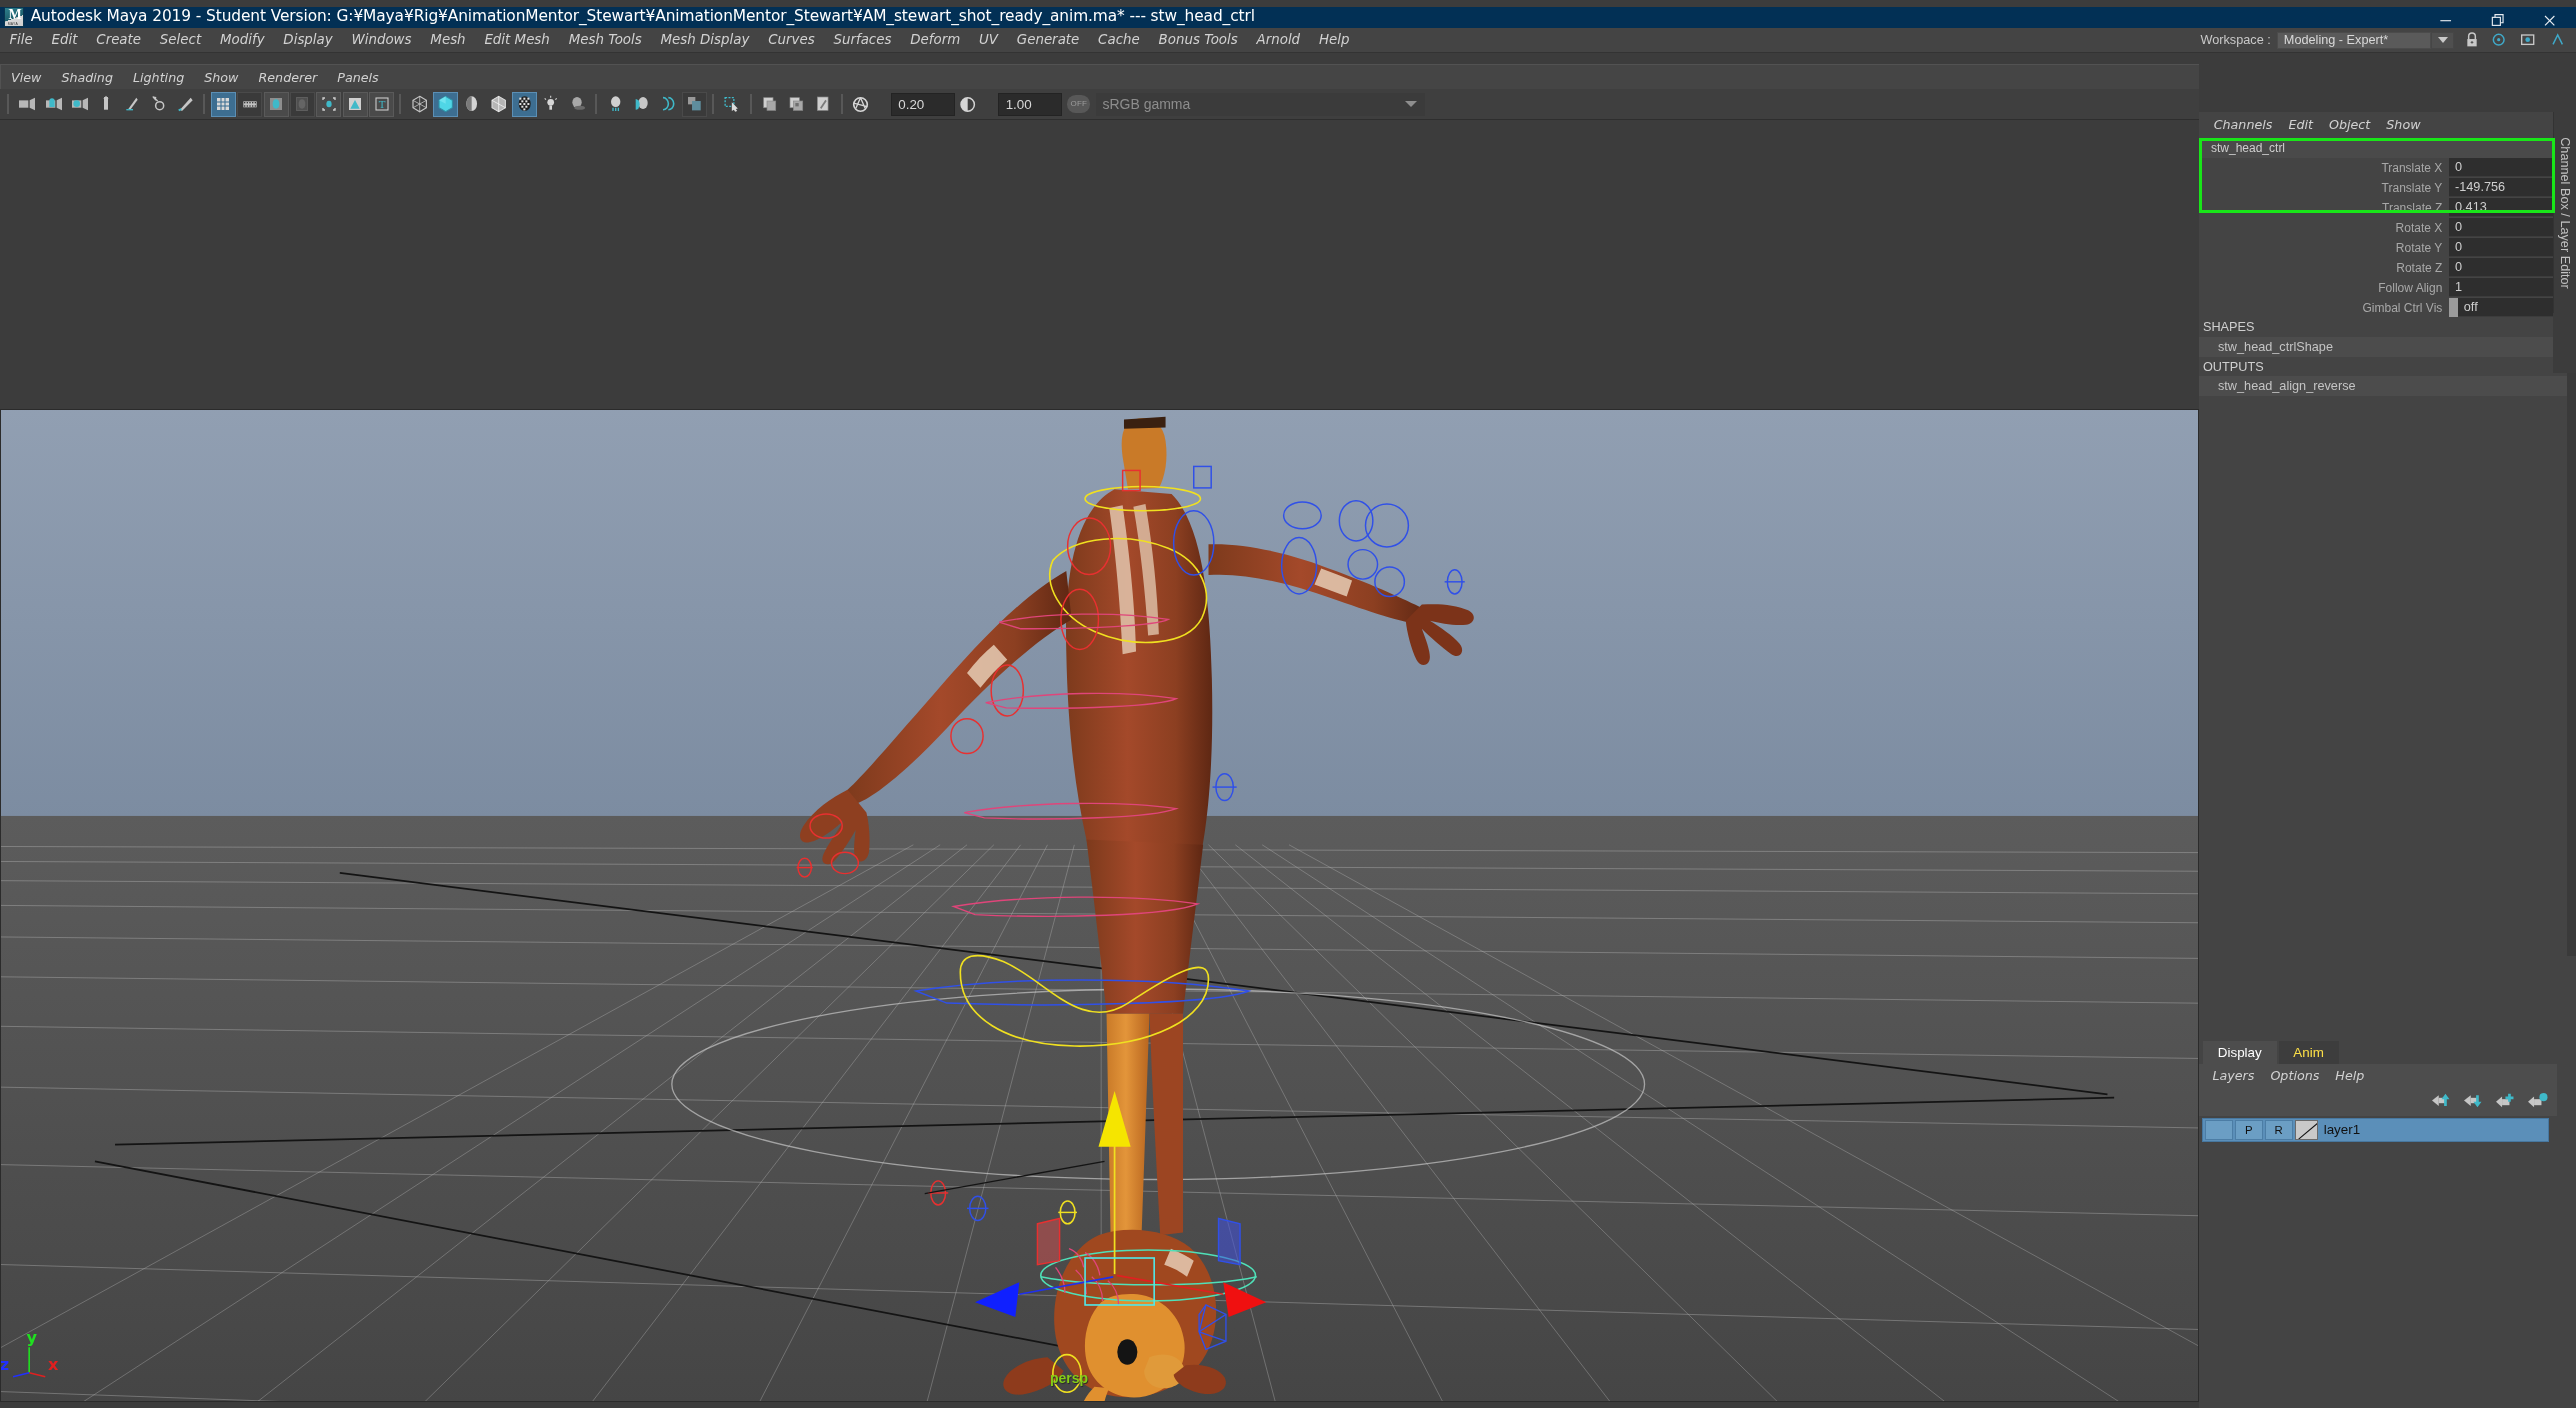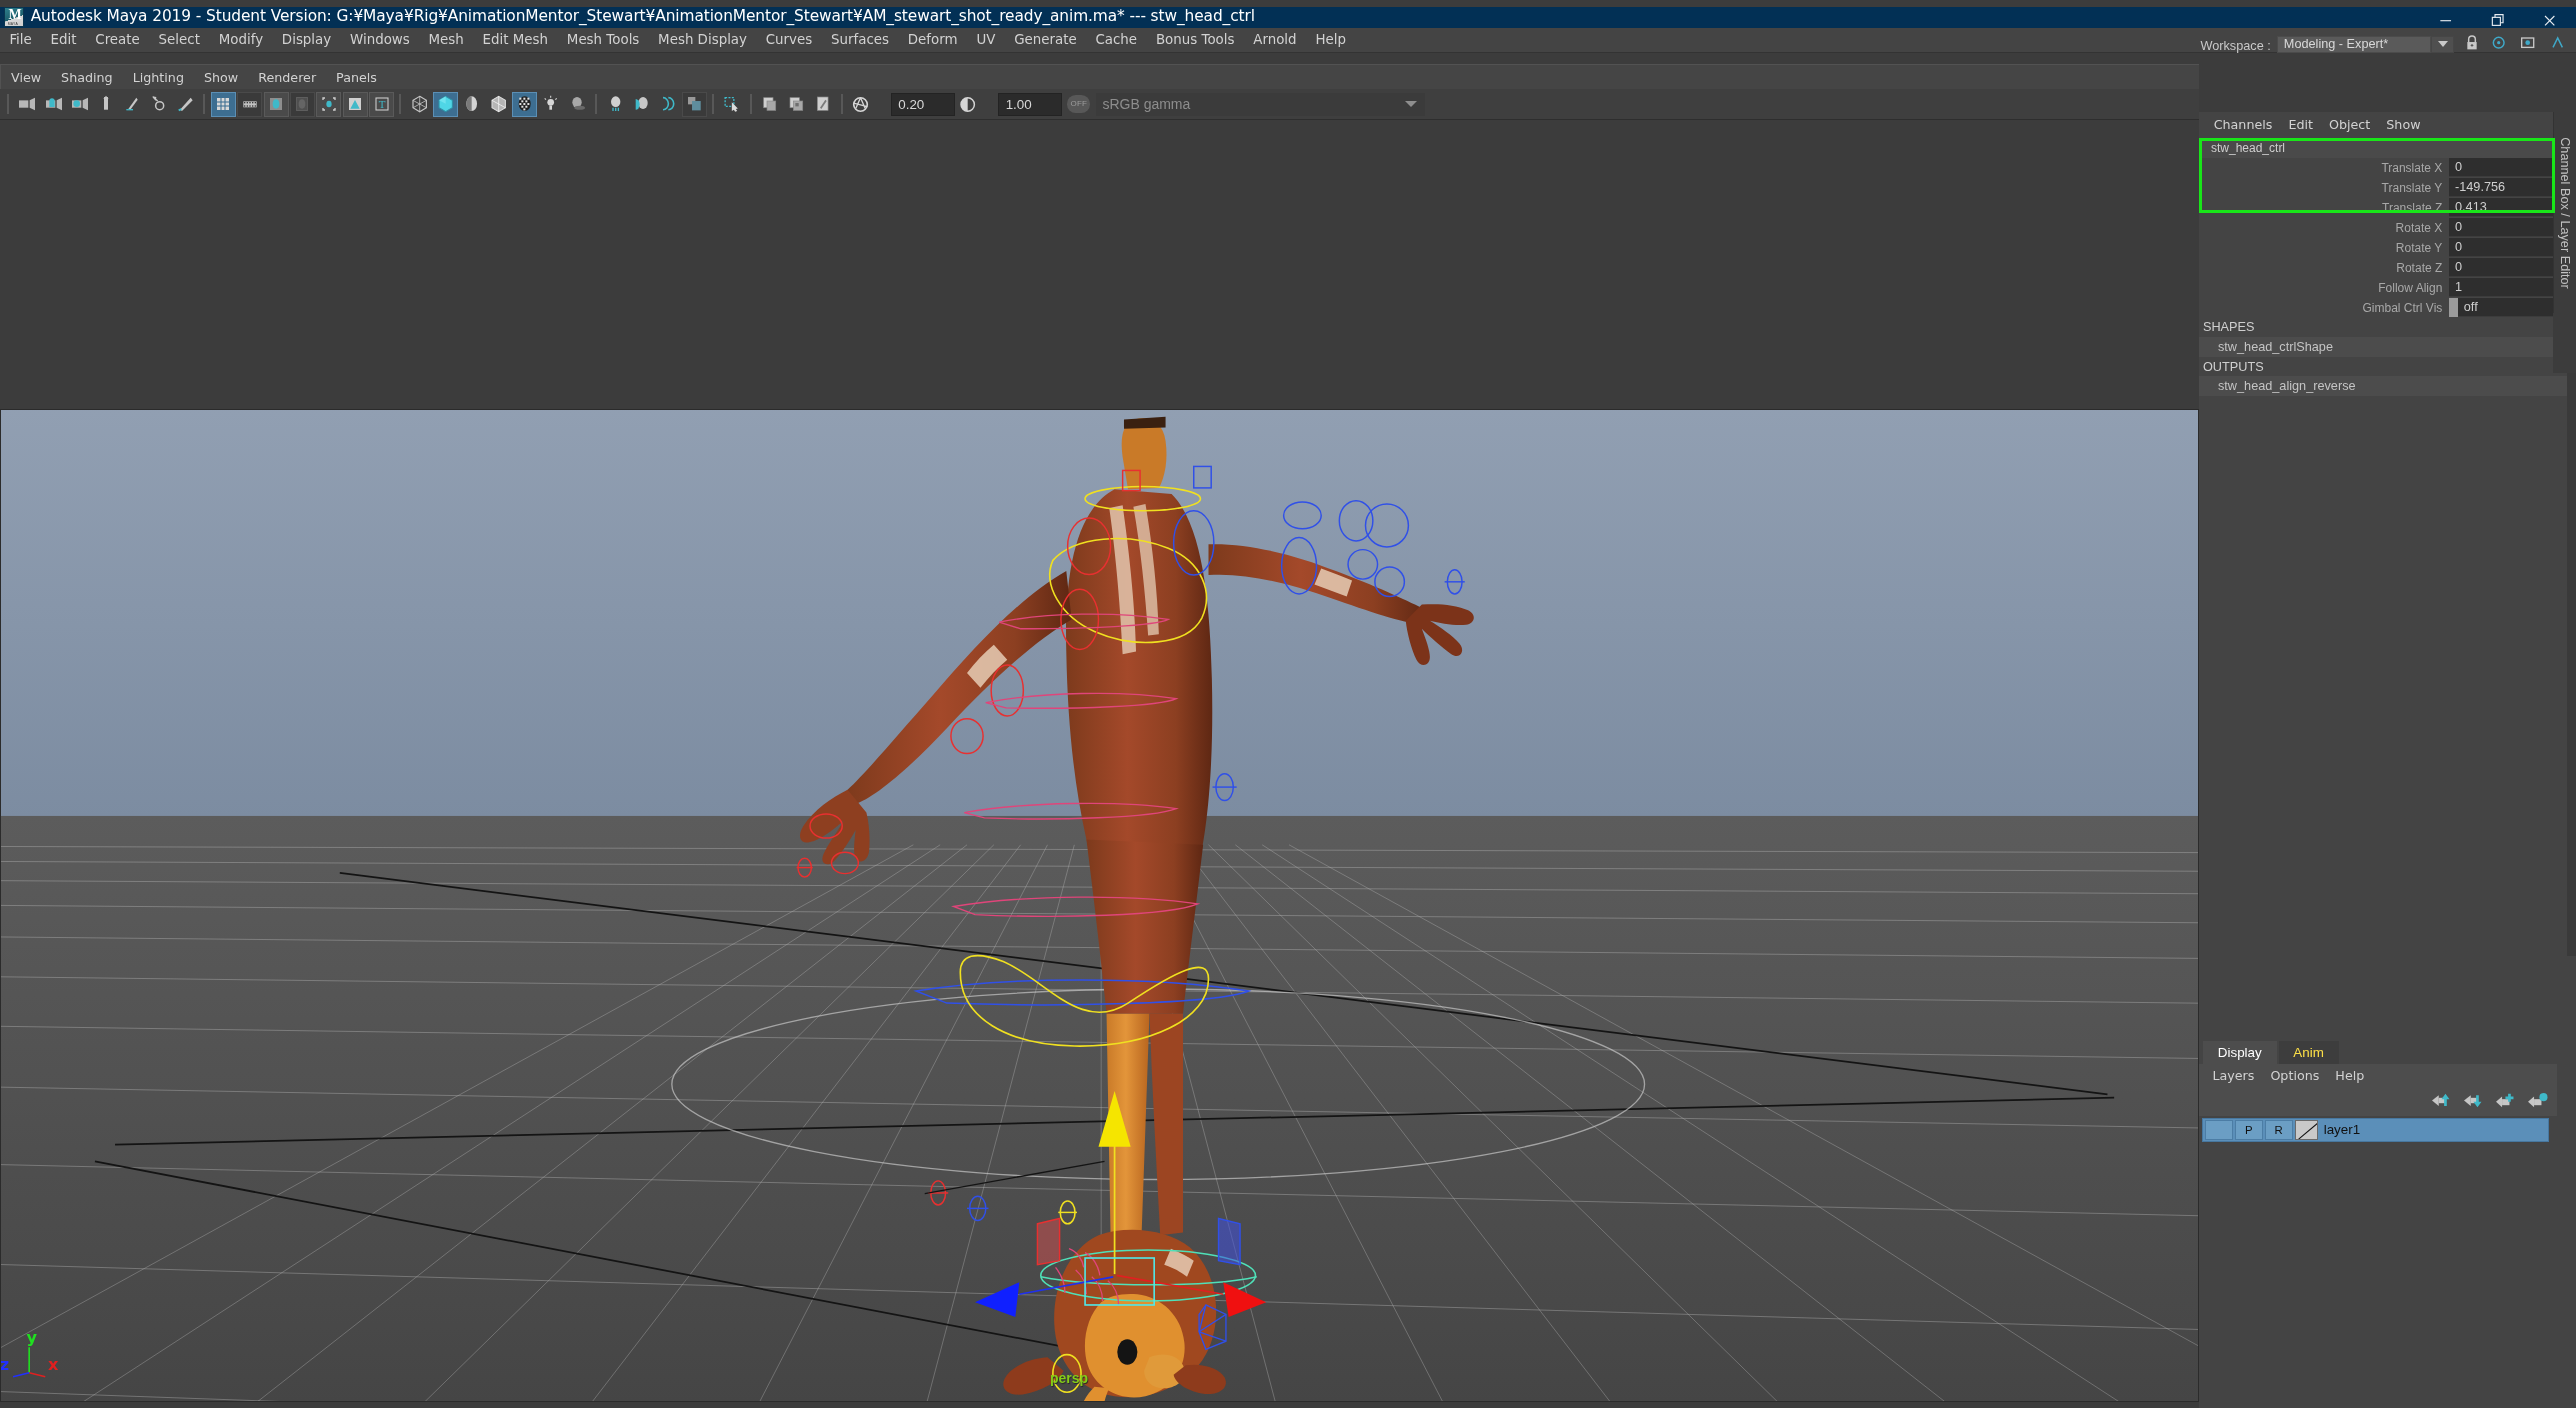--- a/index.html
+++ b/index.html
@@ -43,23 +43,24 @@
 
   
   .menubar{
     position:absolute; left:0; top:27.5px; width:2576px; height:25.5px;
     background:#444444; display:flex; align-items:center;
     border-bottom:0.7px solid #333;
   }
   .menu-item{
     color:#d2d2d2; font-size:13.4px; padding:0 9.4px; white-space:nowrap;
     font-family:"DejaVu Sans", sans-serif;
+    font-style:italic;
   }
   .menubar-right{
-    position:absolute; right:0; top:0; height:25.5px; display:flex; align-items:flex-end; padding-right:4px;
+    position:absolute; right:0; top:0; height:25.5px; display:flex; align-items:center; padding-right:4px;
   }
   .ws-label{ color:#c9c9c9; font-size:12.7px; margin-right:6.7px; white-space:nowrap; }
   .ws-select{
     background:#5a5a5a; color:#d9d9d9; font-size:12.7px; height:17.4px;
     width:154px; display:flex; align-items:center; padding-left:5.4px;
     border:0.7px solid #4b4b4b; position:relative;
   }
   .ws-arrow{
     width:23px; height:17.4px; background:#4f4f4f; display:flex;
     align-items:center; justify-content:center; border:0.7px solid #464646;

